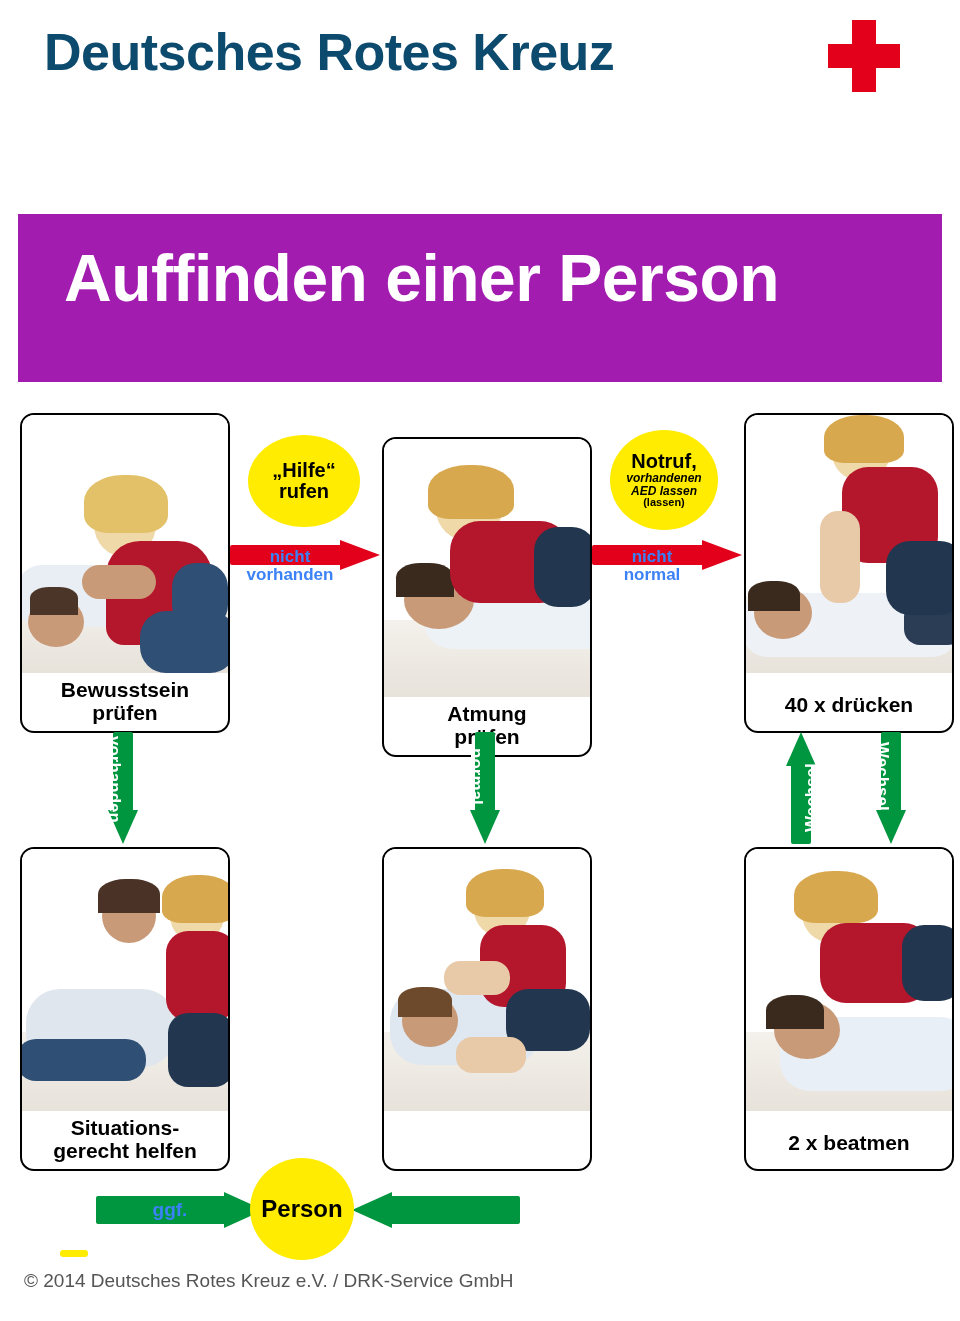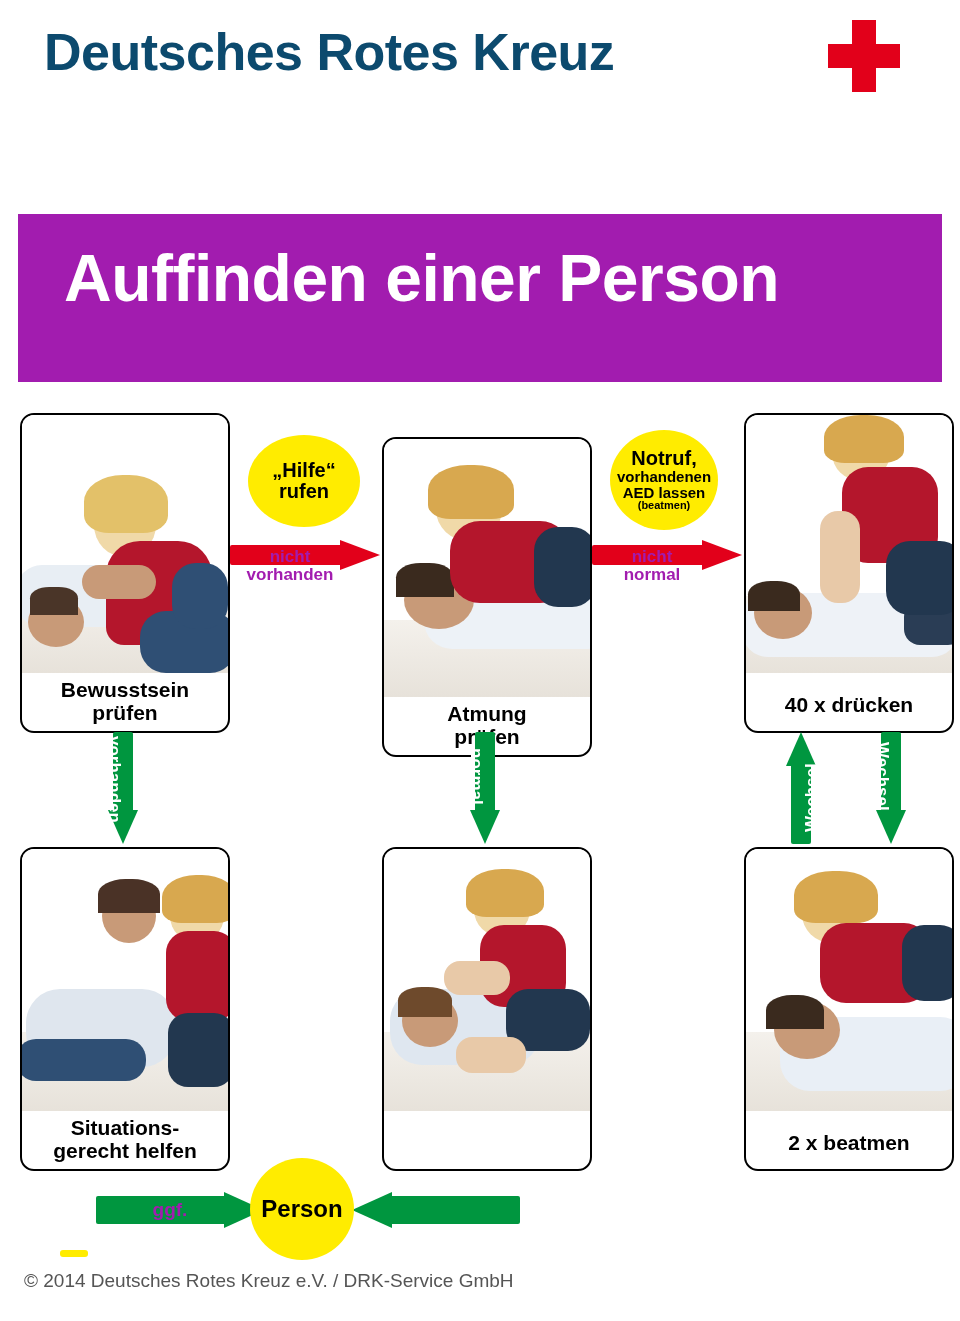--- a/index.html
+++ b/index.html
@@ -150,21 +150,21 @@
     width: 0; height: 0;
     border-left: 15px solid transparent;
     border-right: 15px solid transparent;
   }
 
   .arrow-label-on-h {
     position: absolute;
     text-align: center;
     font-size: 17px;
     font-weight: bold;
-    color: #a21caf;
+    color: #3b82f6;
     line-height: 1.05;
     white-space: nowrap;
   }
   .arrow-label-vert {
     position: absolute;
     font-size: 17px;
     font-weight: bold;
     color: #ffffff;
     white-space: nowrap;
     transform-origin: 0 0;
@@ -179,21 +179,21 @@
     color: #000000;
     font-weight: bold;
     display: flex;
     align-items: center;
     justify-content: center;
     flex-direction: column;
     line-height: 1.05;
   }
   .bubble .l1 { font-size: 20px; }
   .bubble .l2 { font-size: 20px; }
-  .bubble .small { font-size: 15px; font-weight: bold; }
+  .bubble .small { font-size: 12px; font-weight: bold; font-style: italic; }
   .bubble .tiny { font-size: 11px; font-weight: bold; }
 
   
   .footer {
     position: absolute;
     left: 24px; top: 1270px;
     font-size: 19px;
     color: #555555;
     white-space: nowrap;
   }
@@ -353,21 +353,21 @@
 
 <div class="bubble" style="left:248px; top:435px; width:112px; height:92px;">
   <div class="l1">„Hilfe“</div>
   <div class="l2">rufen</div>
 </div>
 
 <div class="bubble" style="left:610px; top:430px; width:108px; height:100px;">
   <div class="l1">Notruf,</div>
   <div class="small">vorhandenen</div>
   <div class="small">AED lassen</div>
-  <div class="tiny">(beatmen)</div>
+  <div class="tiny">(lassen)</div>
 </div>
 
 <div class="arrow-v" style="left:108px; top:732px; height:112px;">
   <div class="shaft" style="height:80px; background:#00963f;"></div>
   <div class="head" style="top:78px; border-top:34px solid #00963f;"></div>
 </div>
 <div class="arrow-label-vert" style="left:124px; top:736px; transform: rotate(90deg);">vorhanden</div>
 
 <div class="arrow-v" style="left:470px; top:732px; height:112px;">
   <div class="shaft" style="height:80px; background:#00963f;"></div>

